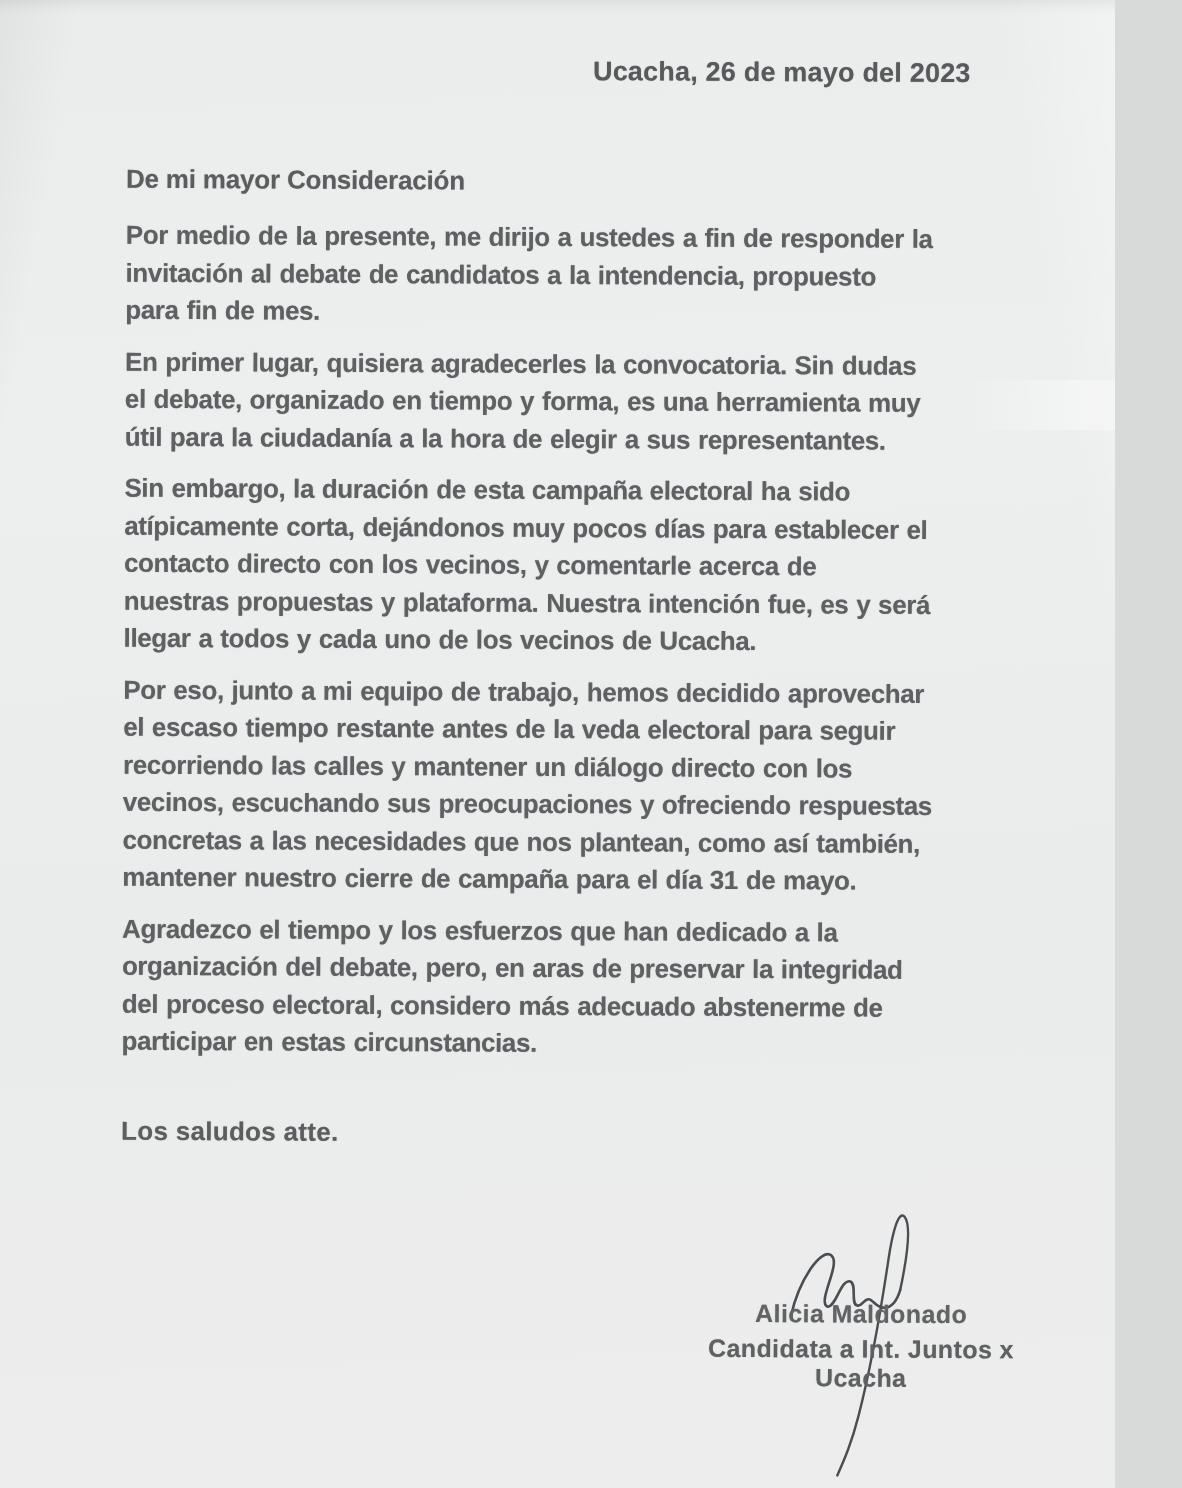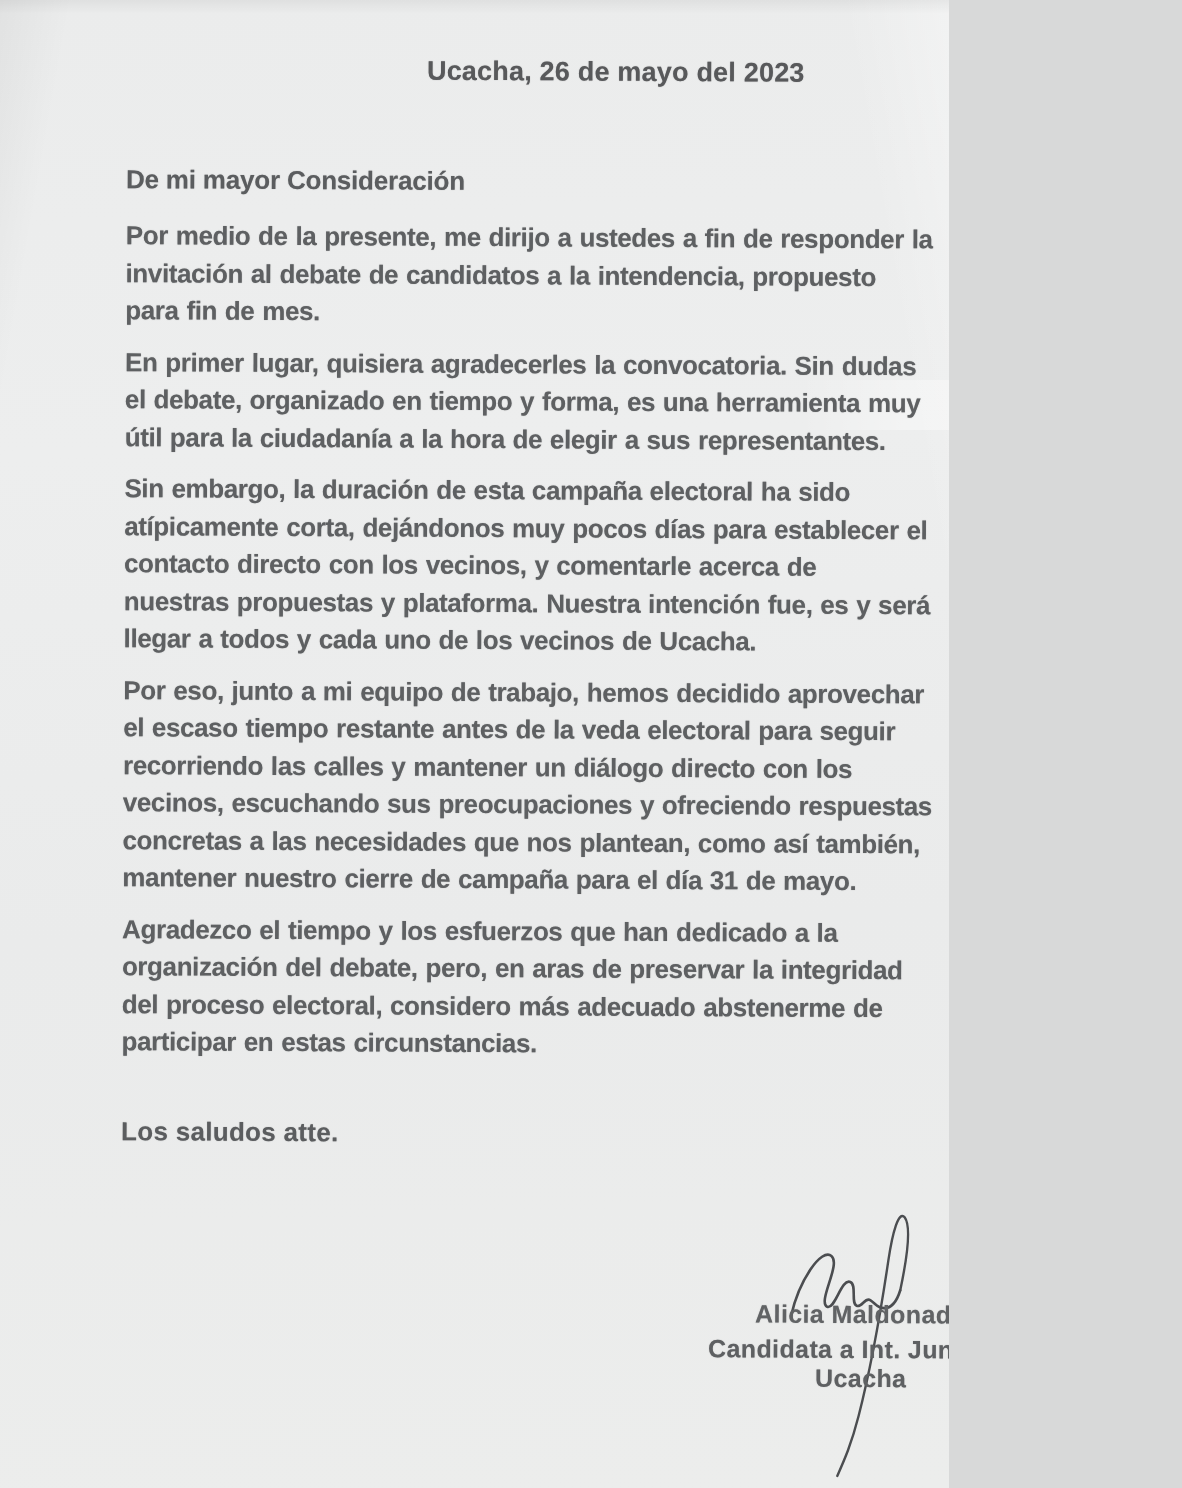--- a/index.html
+++ b/index.html
@@ -2,21 +2,21 @@
 <html><head>
 <meta charset="utf-8">
 <style>
   html, body {
     margin: 0;
     padding: 0;
     background: #d8d9d9;
   }
   .scan-page {
     position: relative;
-    width: 949px;
+    width: 1115px;
     height: 1488px;
     overflow: hidden;
     background:
       linear-gradient(100deg, rgba(0,0,0,0.045) 0%, rgba(0,0,0,0.0) 6%),
       linear-gradient(260deg, rgba(255,255,255,0.35) 0%, rgba(255,255,255,0.0) 9%),
       linear-gradient(178deg, #ebecec 0%, #edeeee 30%, #eaebeb 62%, #ecedec 100%);
     font-family: "Liberation Sans", "DejaVu Sans", sans-serif;
     color: #5c5e60;
   }
   .tilt {

